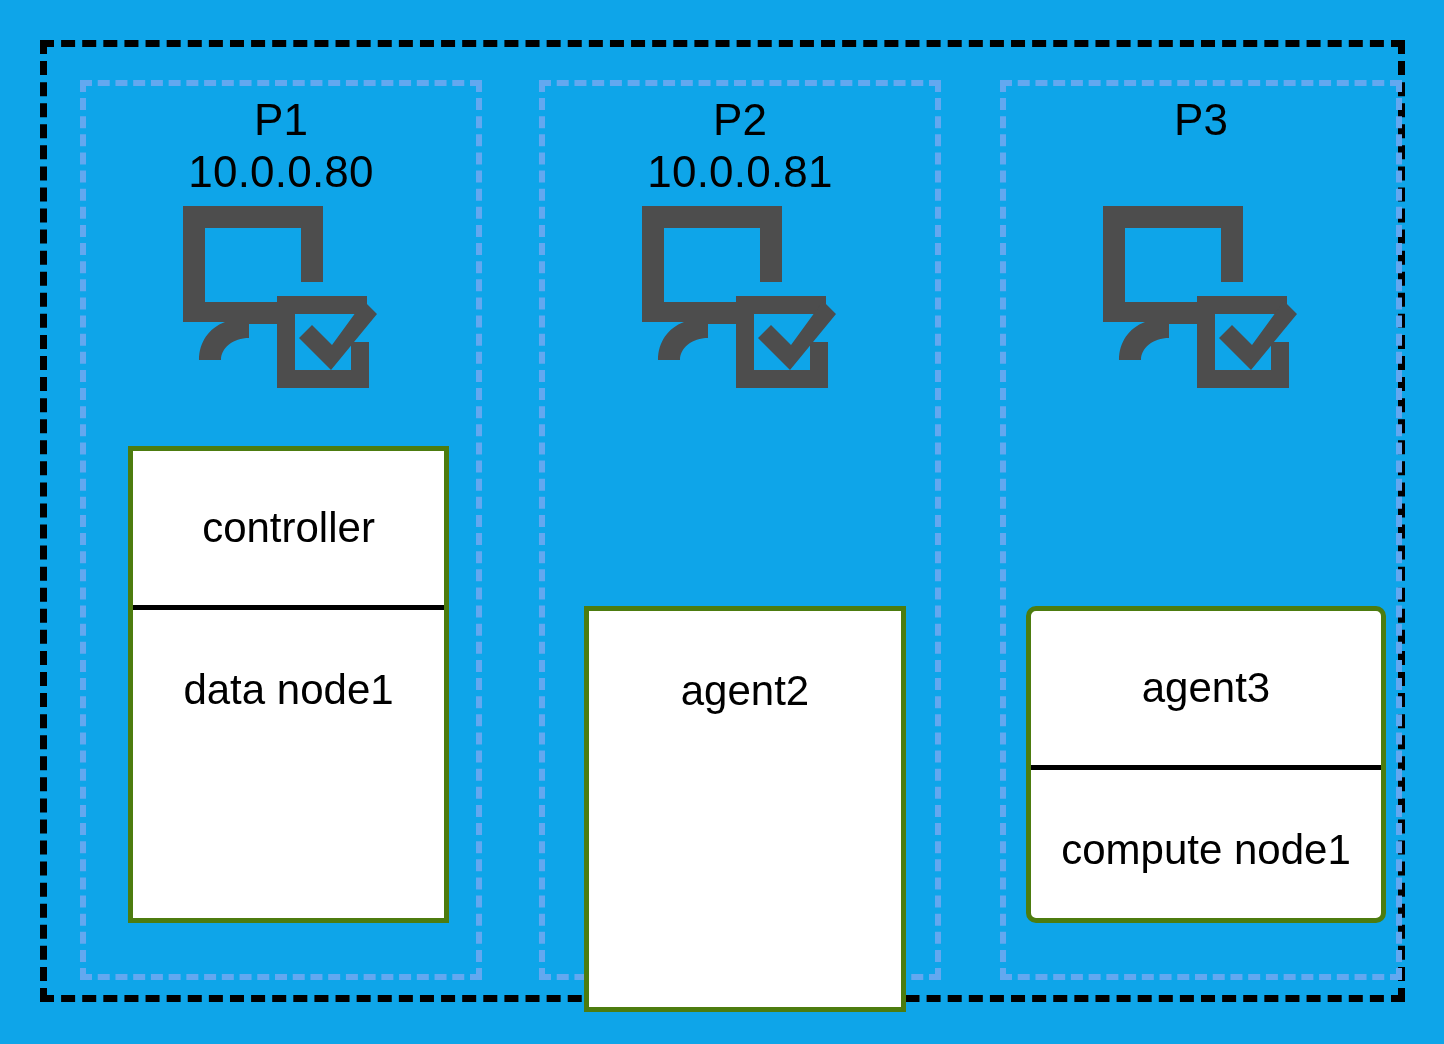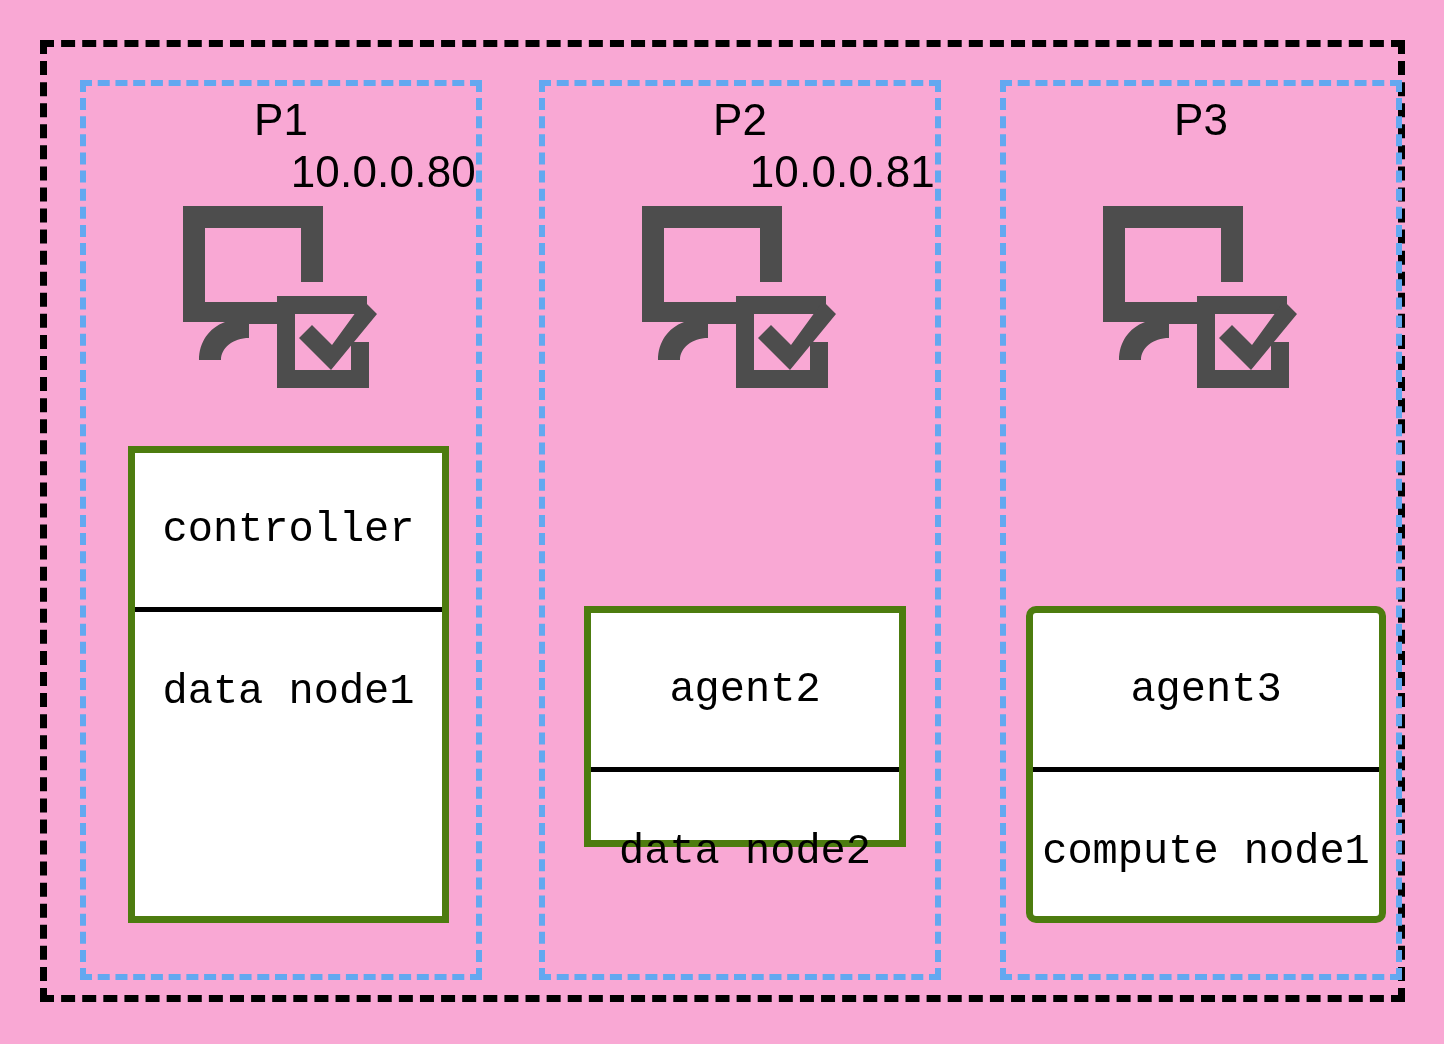--- a/index.html
+++ b/index.html
@@ -7,21 +7,21 @@
     padding: 0;
     background: #ffffff;
   }
   body {
     font-family: "Liberation Sans", sans-serif;
   }
   #canvas {
     position: relative;
     width: 1444px;
     height: 1044px;
-    background: #f9a8d4;
+    background: #0ea5e9;
     overflow: hidden;
   }
 
   
   .cluster-boundary {
     position: absolute;
     left: 40px;
     top: 40px;
     width: 1365px;
     height: 962px;
@@ -51,57 +51,55 @@
     color: #000000;
     line-height: 1.18;
   }
   .panel-name {
     font-size: 44px;
     letter-spacing: 0.2px;
   }
   .panel-ip {
     font-size: 44px;
     letter-spacing: 0.2px;
-    text-align: right;
   }
 
   
   .host-icon {
     position: absolute;
     top: 118px;
     left: 50%;
     transform: translateX(-50%);
     width: 200px;
     height: 186px;
   }
   .host-icon svg {
     display: block;
     width: 100%;
     height: 100%;
   }
 
   
   .service-stack {
     position: absolute;
-    border: 7px solid #4d7c0f;
+    border: 5px solid #4d7c0f;
     box-sizing: border-box;
     background: #ffffff;
-    font-family: Liberation Mono, monospace;
   }
   .service-stack.p1 {
     left: 42px;
     top: 360px;
     width: 321px;
     height: 477px;
   }
   .service-stack.p2 {
     left: 39px;
     top: 520px;
     width: 322px;
-    height: 241px;
+    height: 406px;
   }
   .service-stack.p3 {
     left: 20px;
     top: 520px;
     width: 360px;
     height: 317px;
     border-radius: 10px;
   }
   .service-cell {
     display: flex;
@@ -157,21 +155,20 @@
         <g fill="#4d4d4d">
           <path d="M2 2 H142 V78 H120 V24 H24 V98 H96 V120 H68 V134 C52 134 40 144 40 156 H18 C18 138 28 124 44 118 H2 Z"></path>
           <path d="M96 92 H186 V110 H114 V166 H170 V138 H188 V184 H96 Z"></path>
           <path d="M183 97 L196 110 L150 166 L118 134 L131 121 L151 141 Z"></path>
         </g>
       </svg>
     </div>
 
     <div class="service-stack p2">
       <div class="service-cell">agent2</div>
-      <div class="service-cell">data node2</div>
     </div>
   </div>
 
   <div class="machine-panel p3">
     <div class="panel-header">
       <div class="panel-name">P3</div>
     </div>
 
     <div class="host-icon">
       <svg viewBox="0 0 200 186" xmlns="http://www.w3.org/2000/svg">

